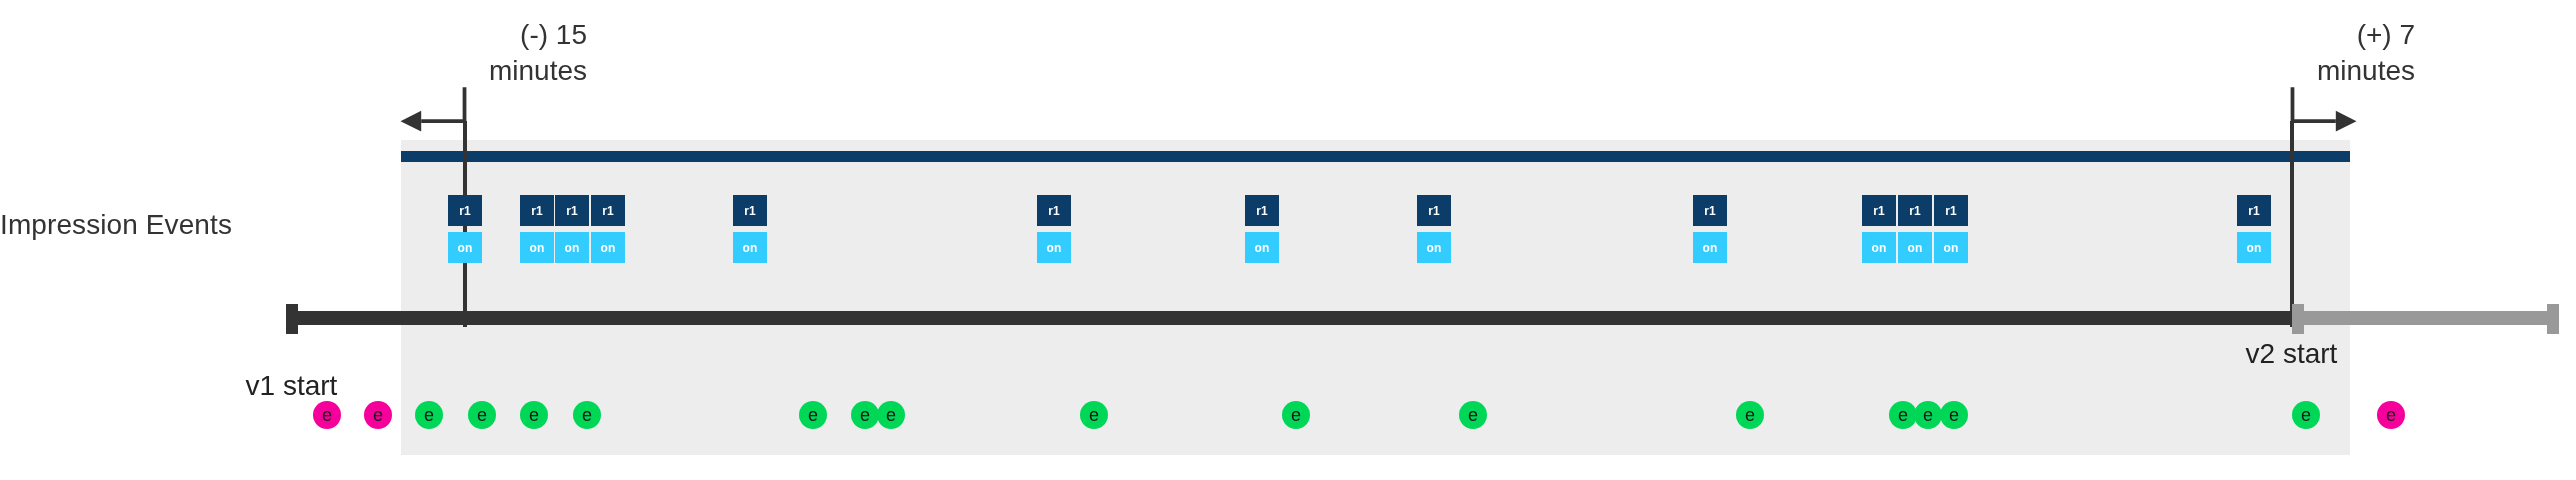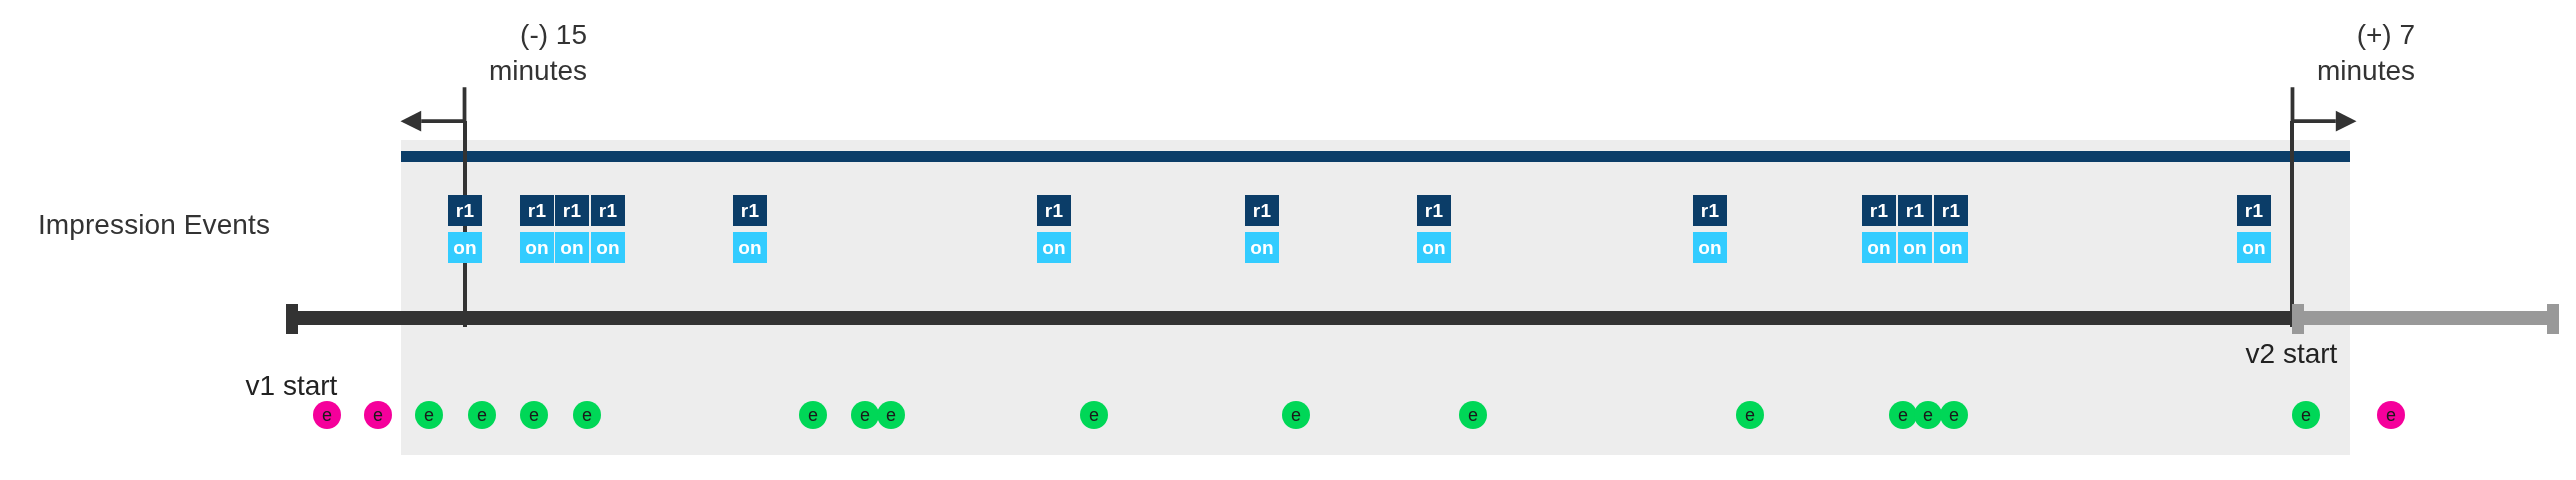--- a/index.html
+++ b/index.html
@@ -26,21 +26,20 @@
     background: #ededed;
   }
 
   
   .row-label {
     position: absolute;
     color: #333333;
     font-size: 28px;
     font-weight: 500;
     white-space: nowrap;
-    text-align: right;
     letter-spacing: 0.1px;
   }
 
   
   .version-bar {
     position: absolute;
     background: #0b3d68;
   }
 
   
@@ -65,21 +64,21 @@
     background: #333333;
   }
 
   
   .chip {
     position: absolute;
     display: flex;
     align-items: center;
     justify-content: center;
     color: #ffffff;
-    font-size: 19px;
+    font-size: 12px;
     font-weight: 700;
     line-height: 1;
     letter-spacing: 0.2px;
   }
   .chip-r1 { background: #0b3d68; }
   .chip-on { background: #33ccff; }
 
   
   .rail {
     position: absolute;

